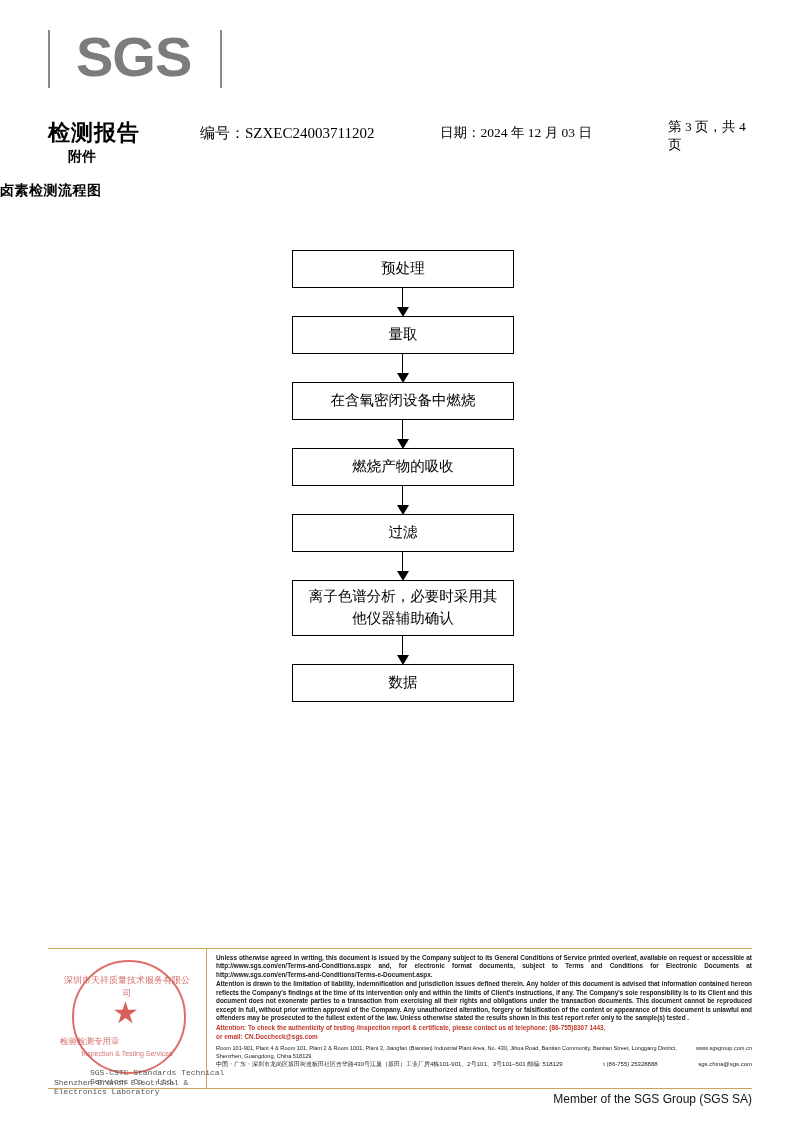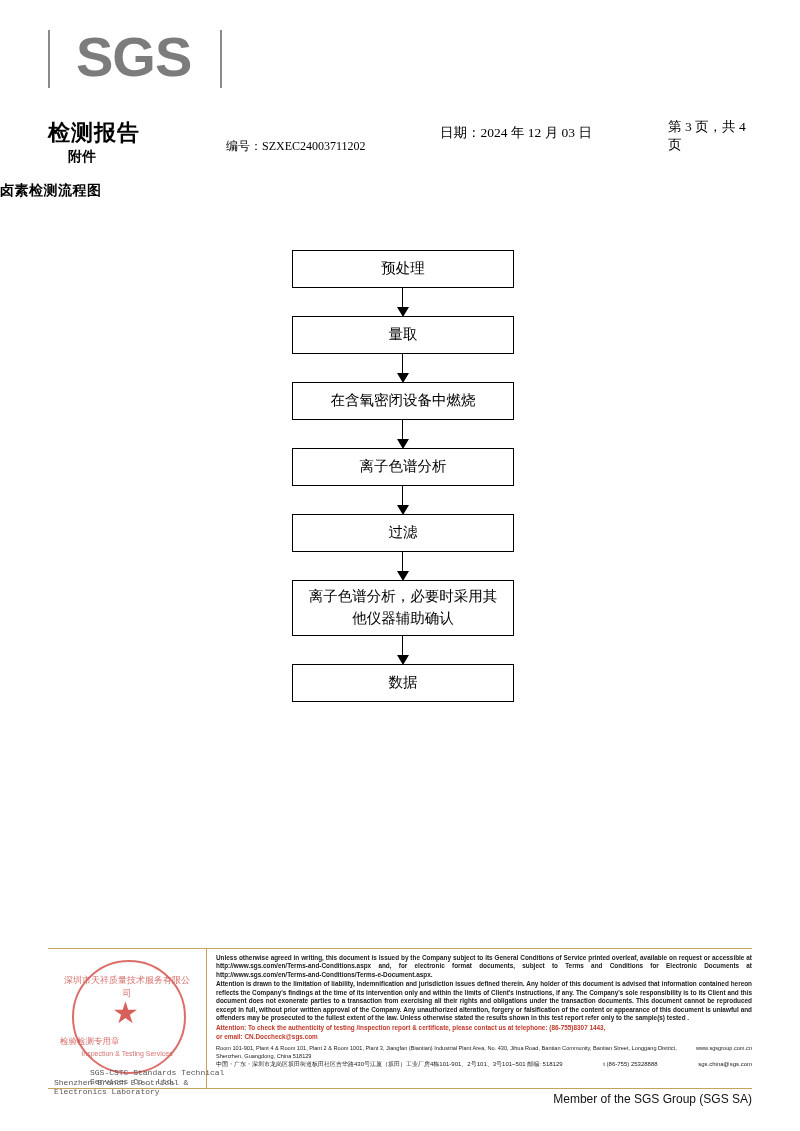--- a/index.html
+++ b/index.html
@@ -71,23 +71,22 @@
     left: 0;
     top: 0;
     font-size: 22px;
     font-weight: bold;
     font-family: "Liberation Serif", serif;
     letter-spacing: 1px;
   }
   .report-no {
     position: absolute;
     left: 152px;
-    top: 20px;
-    font-size: 12px;
-    margin-left: 26px;
+    top: 6px;
+    font-size: 15px;
   }
   .report-date {
     position: absolute;
     left: 392px;
     top: 6px;
     font-size: 13.5px;
   }
   .report-page {
     position: absolute;
     left: 620px;
@@ -363,21 +362,21 @@
         <div class="stem"></div>
         <div class="head"></div>
       </div>
 
     <div class="flow-box h-38">在含氧密闭设备中燃烧</div>
     <div class="arrow">
         <div class="stem"></div>
         <div class="head"></div>
       </div>
 
-    <div class="flow-box h-38">离子色谱分析</div>
+    <div class="flow-box h-38">燃烧产物的吸收</div>
     <div class="arrow">
         <div class="stem"></div>
         <div class="head"></div>
       </div>
 
     <div class="flow-box h-38">过滤</div>
     <div class="arrow">
         <div class="stem"></div>
         <div class="head"></div>
       </div>

